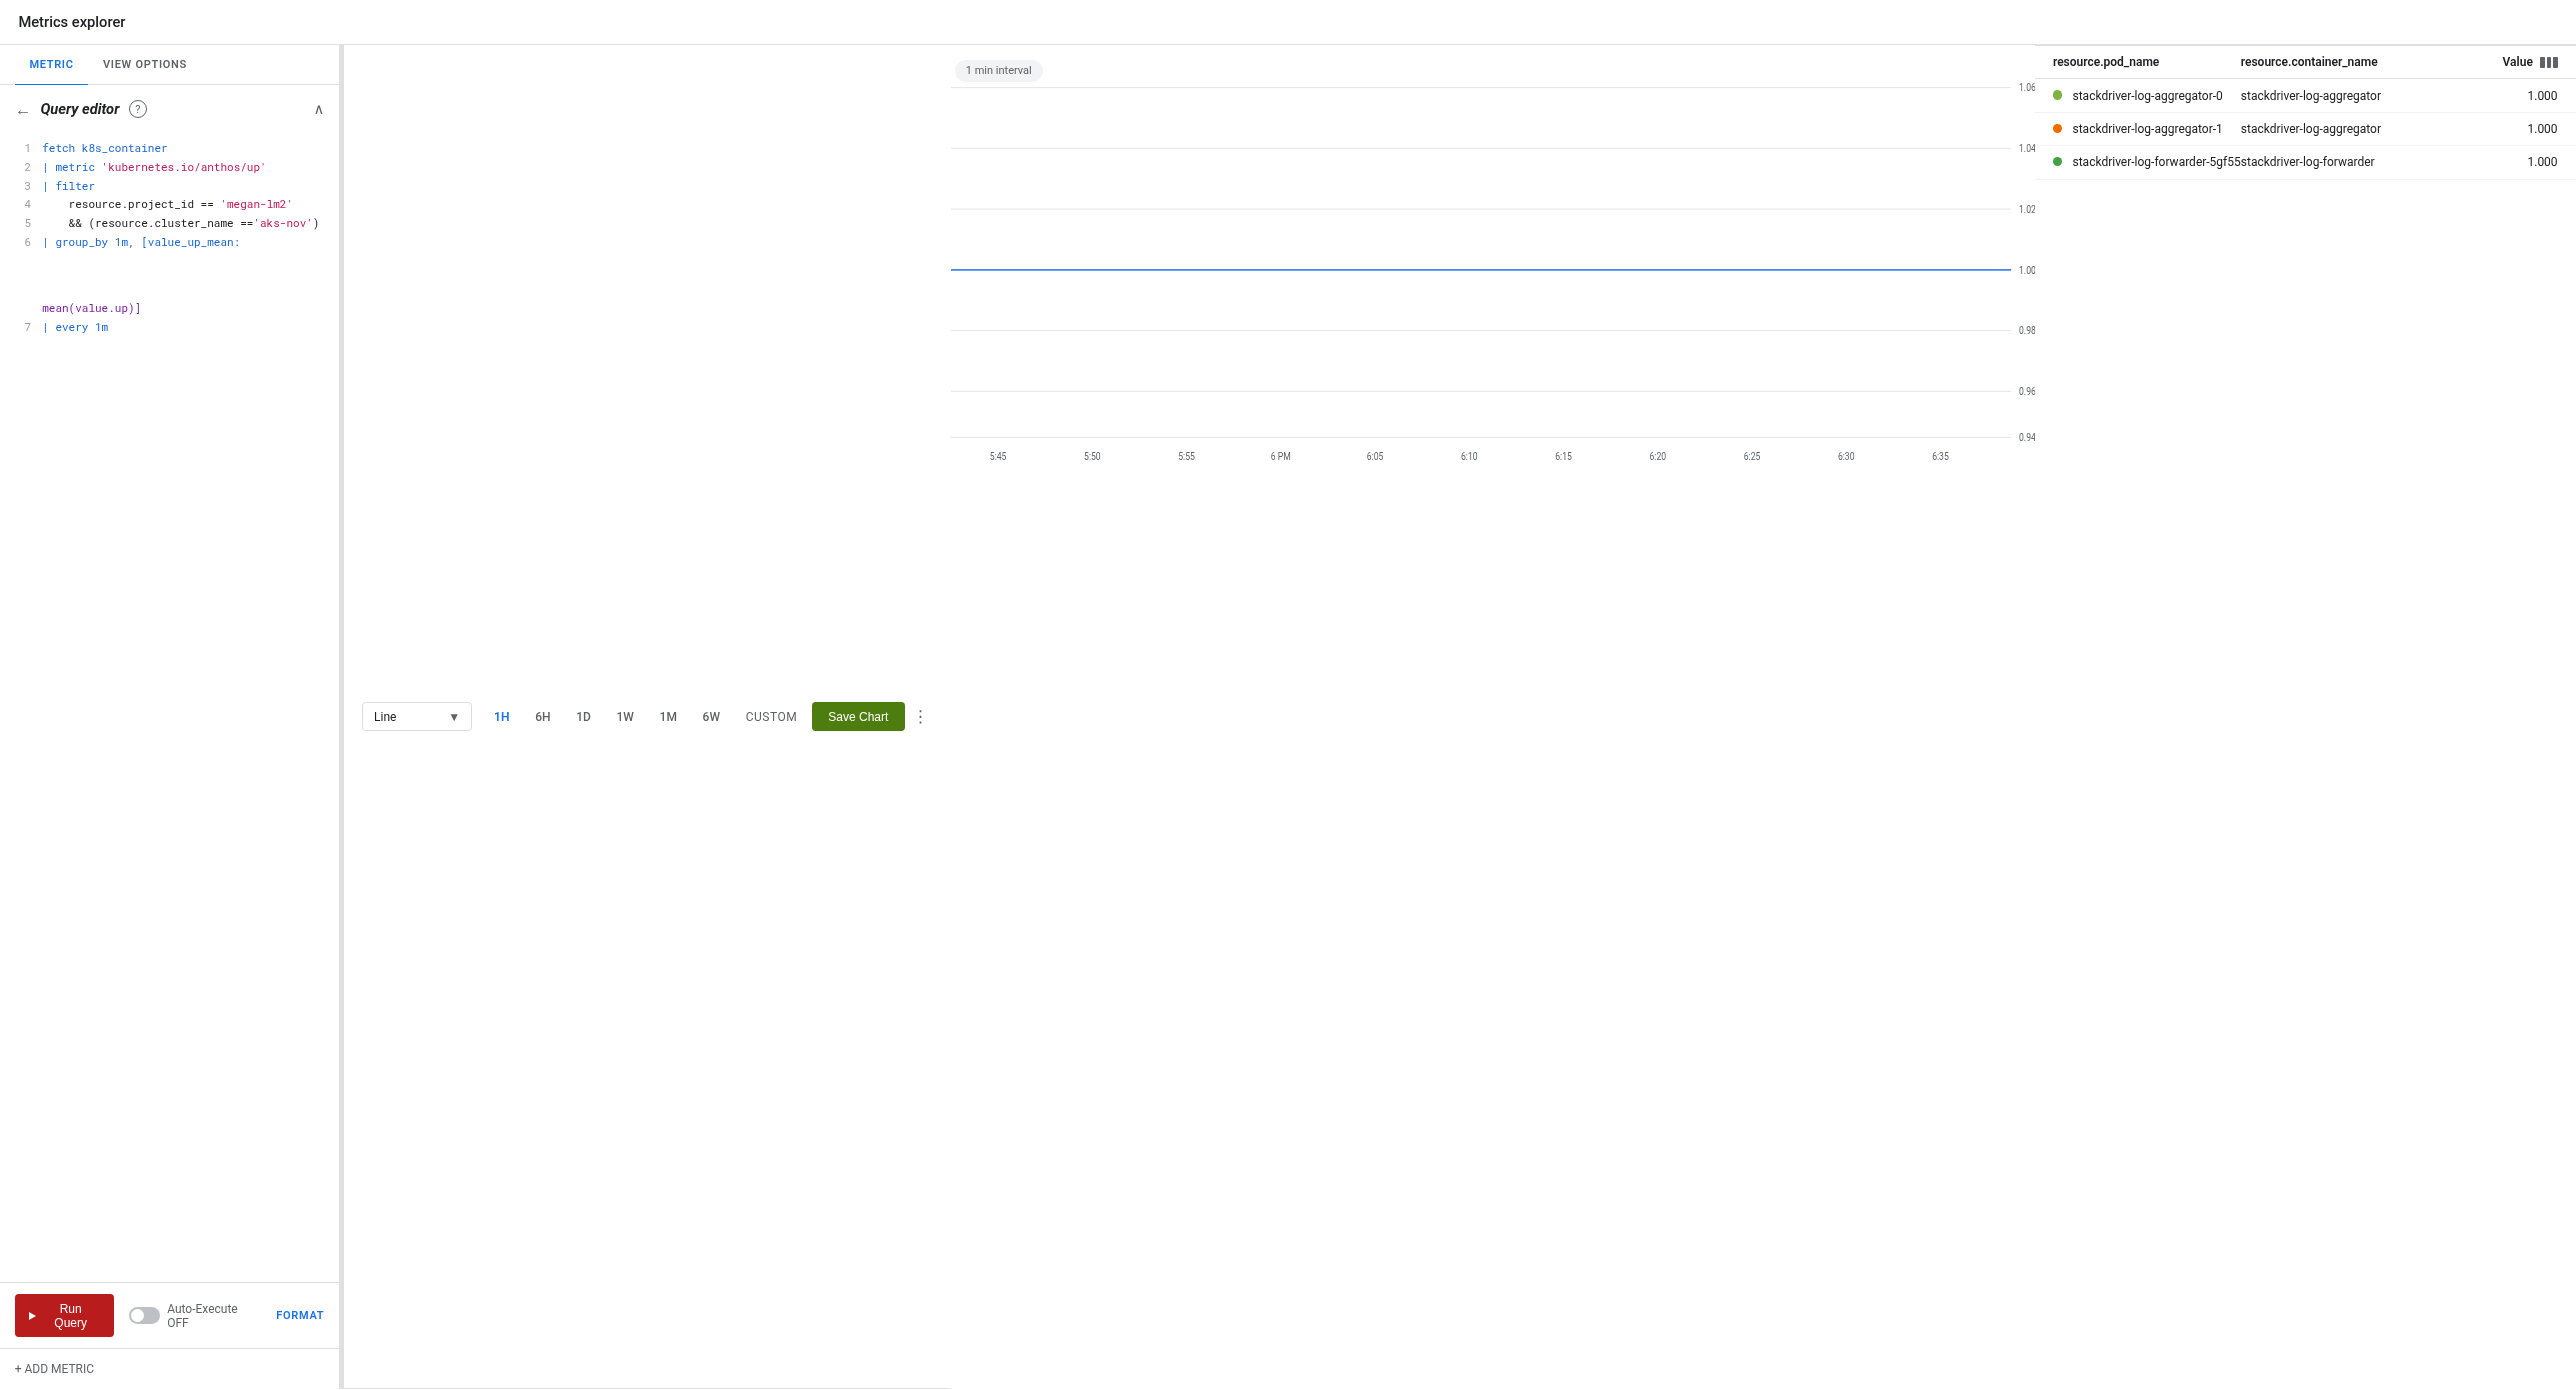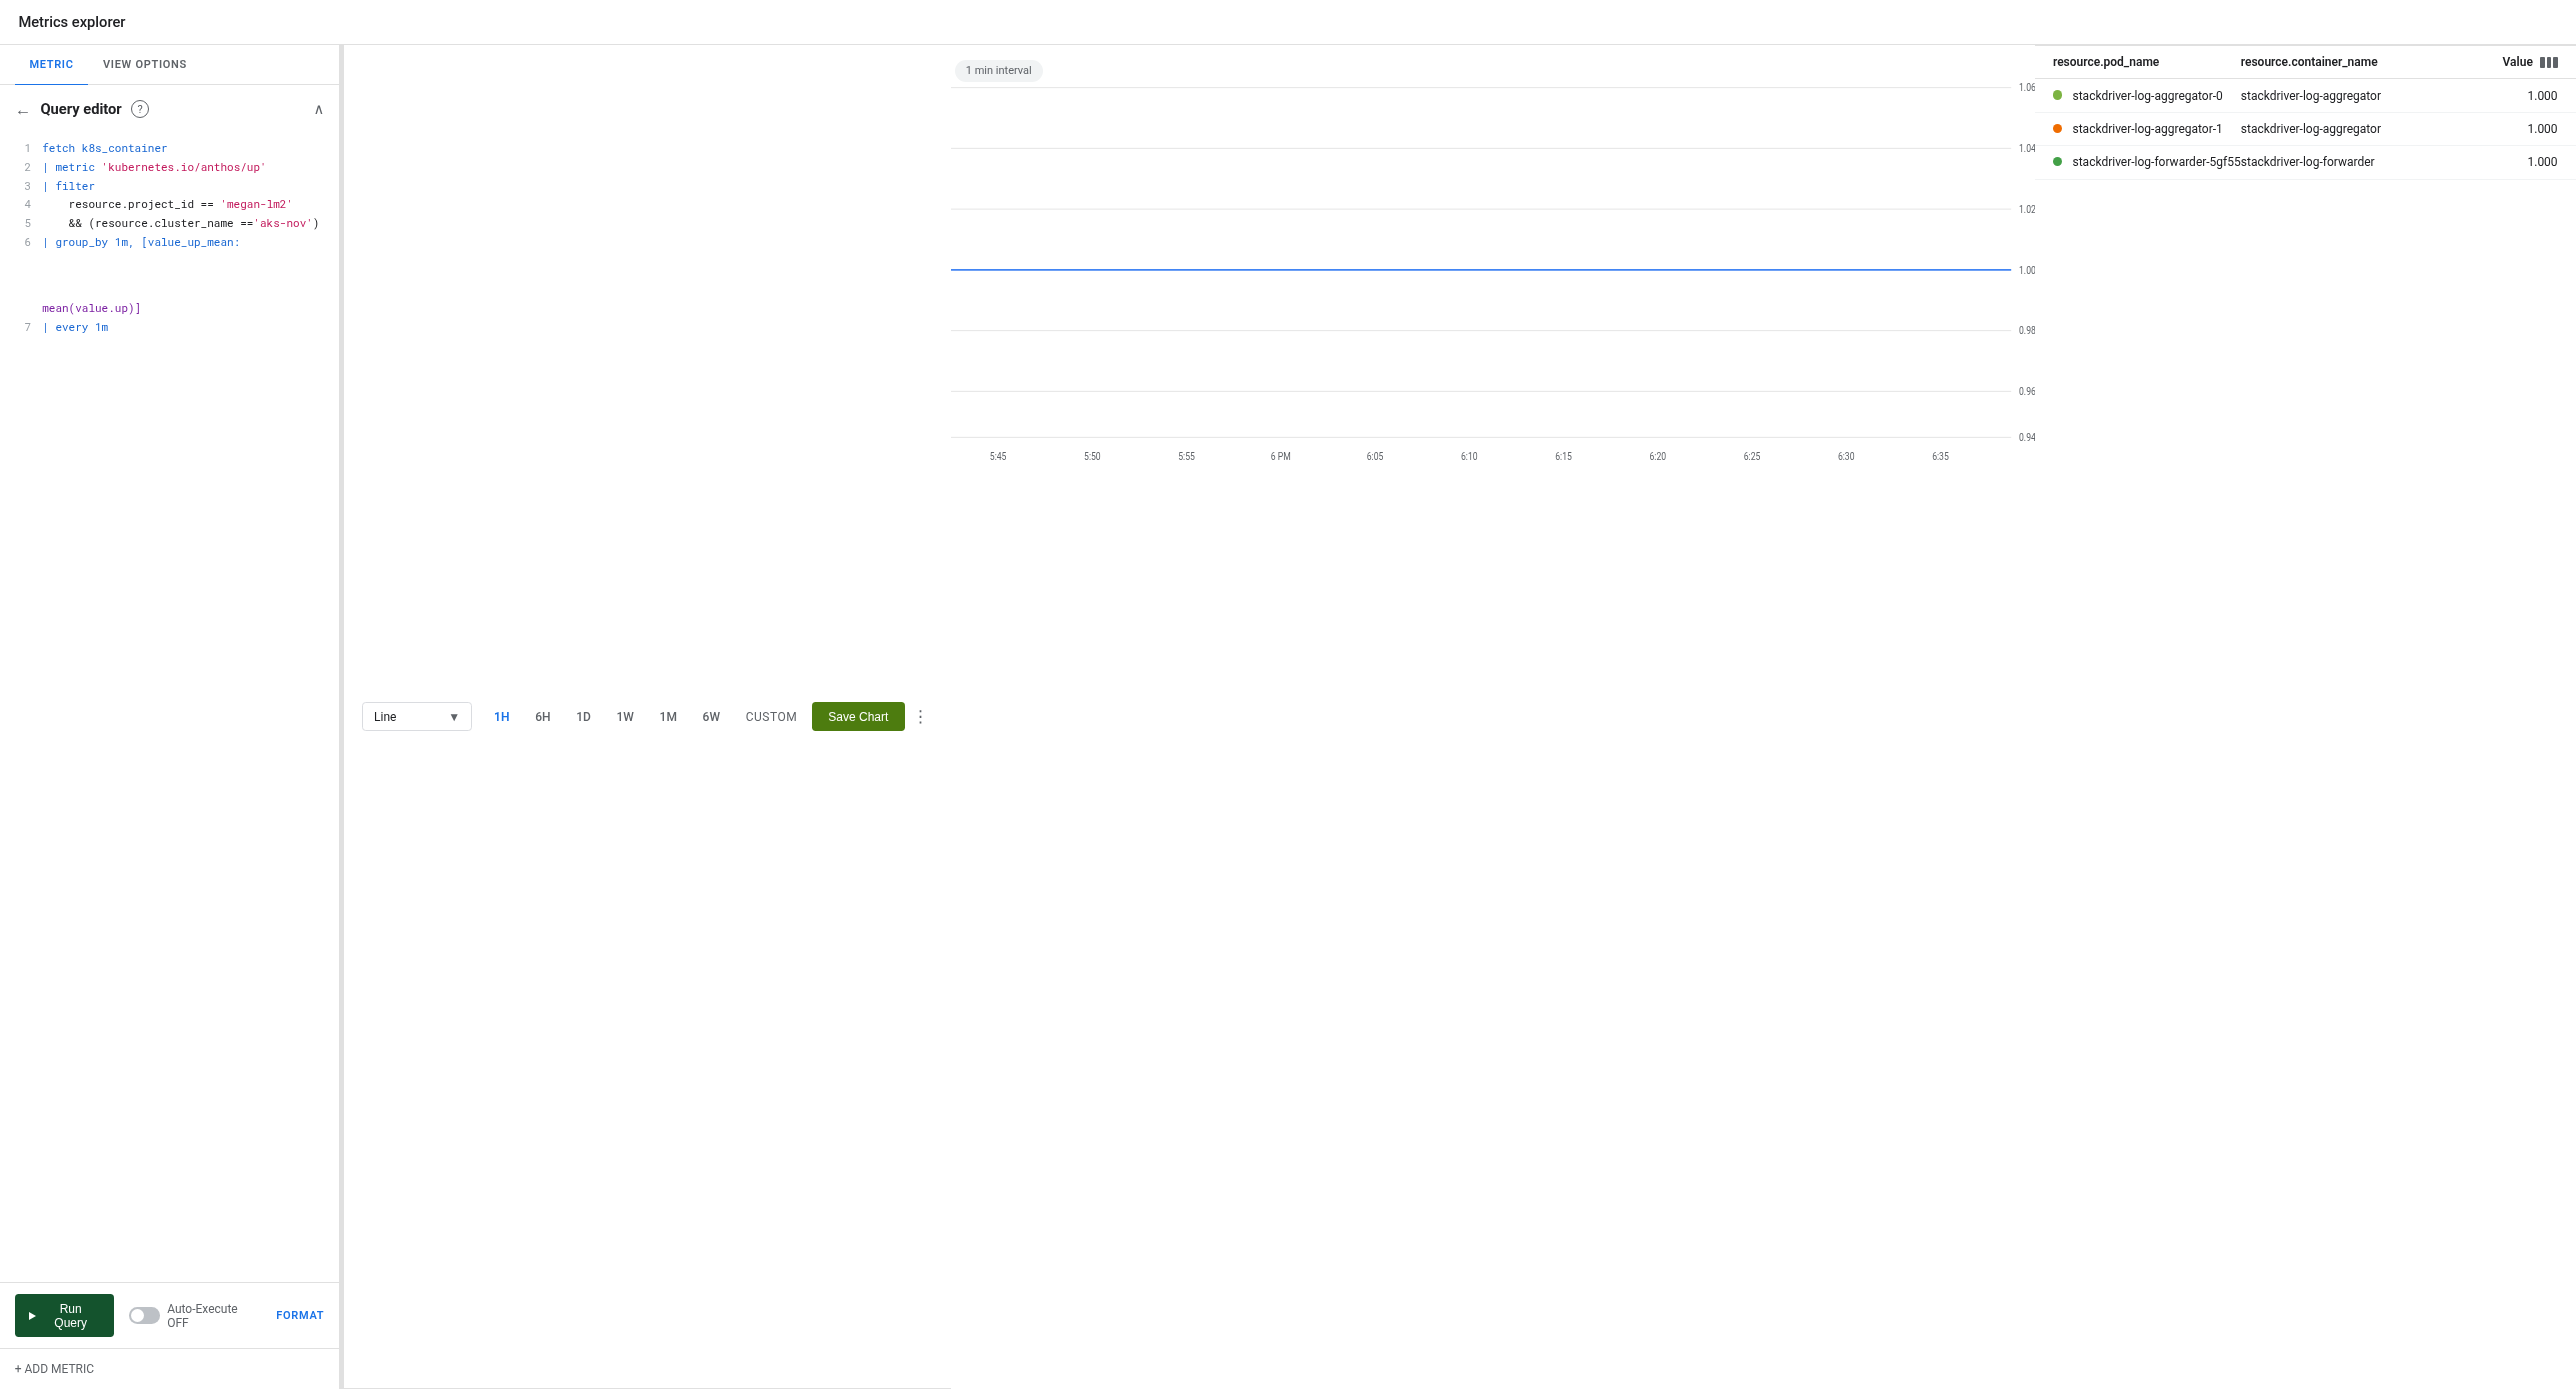--- a/index.html
+++ b/index.html
@@ -74,20 +74,21 @@
     .back-arrow {
       color: #5f6368;
       font-size: 16.5px;
       cursor: pointer;
     }
 
     .query-editor-title {
       font-size: 14.7px;
       font-weight: 700;
       color: #202124;
+      font-style: italic;
     }
 
     .help-icon {
       width: 18.4px;
       height: 18.4px;
       border-radius: 50%;
       border: 0.9px solid #5f6368;
       display: flex;
       align-items: center;
       justify-content: center;
@@ -134,21 +135,21 @@
       padding: 11px 14.7px;
       display: flex;
       align-items: center;
       gap: 14.7px;
     }
 
     .run-query-btn {
       display: flex;
       align-items: center;
       gap: 5.5px;
-      background: #14532d;
+      background: #b91c1c;
       color: #fff;
       border: none;
       border-radius: 3.7px;
       padding: 7.4px 14.7px;
       font-size: 12px;
       font-weight: 500;
       cursor: pointer;
     }
 
     .play-triangle {

